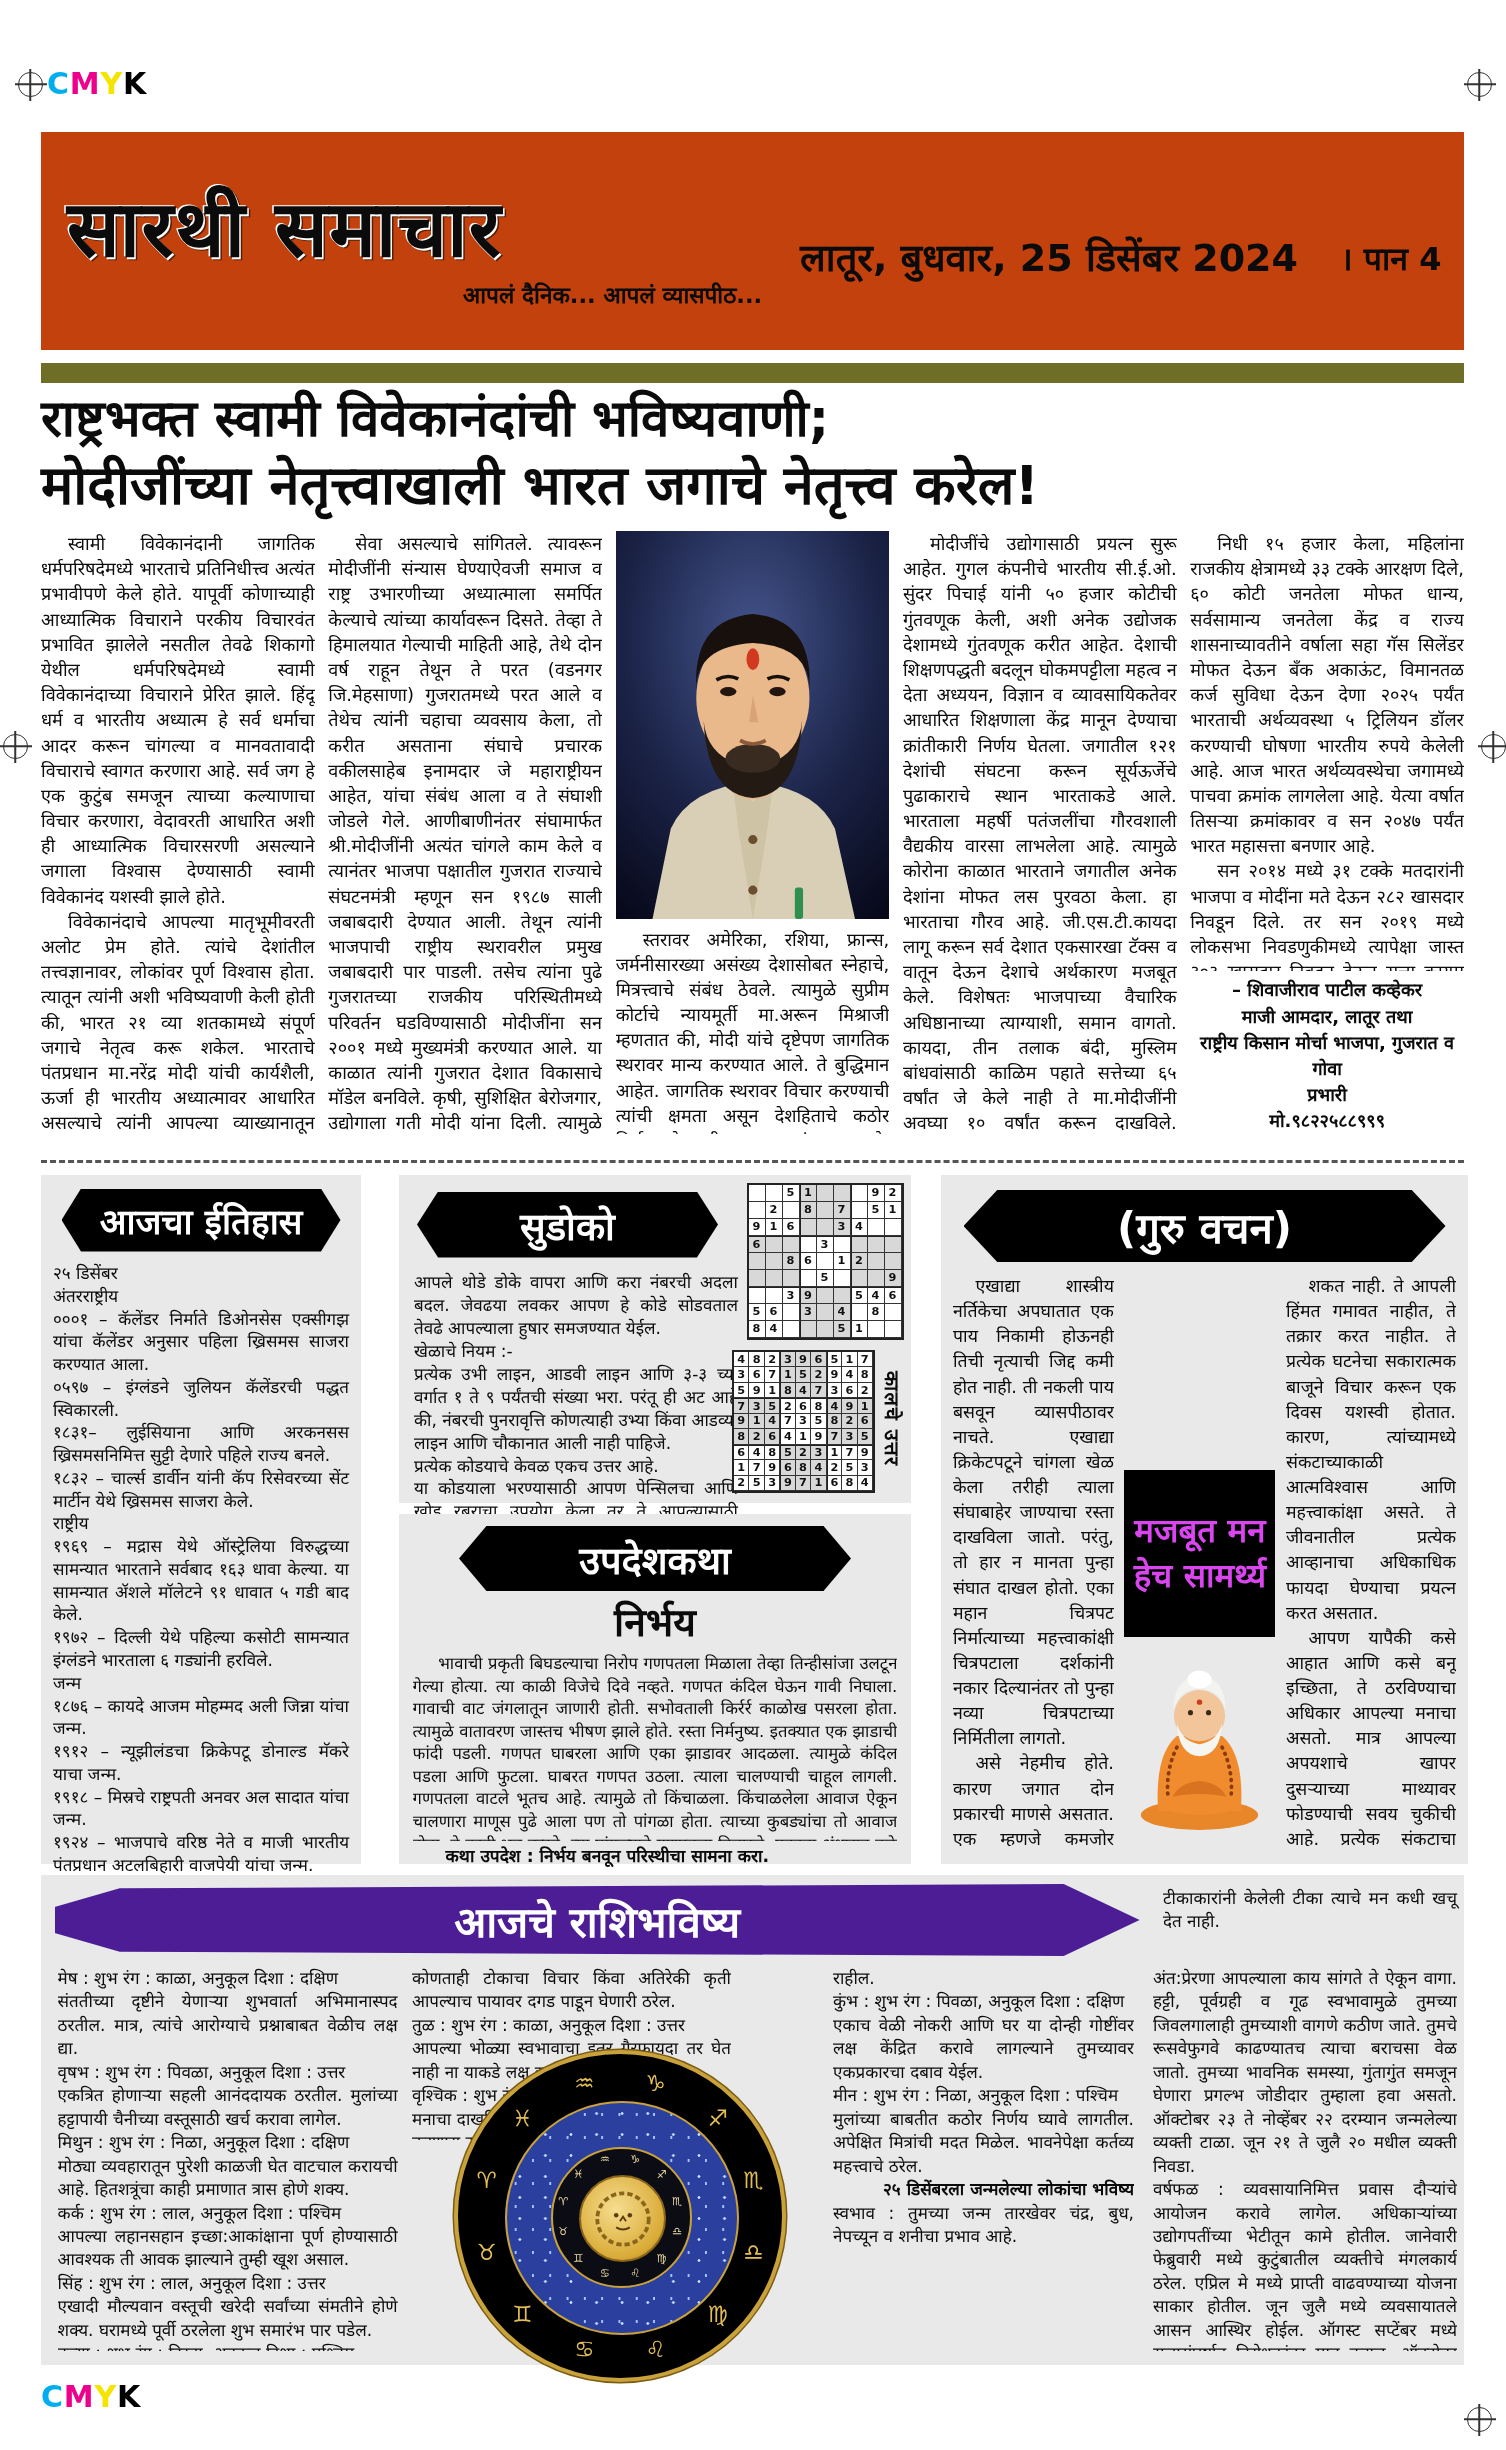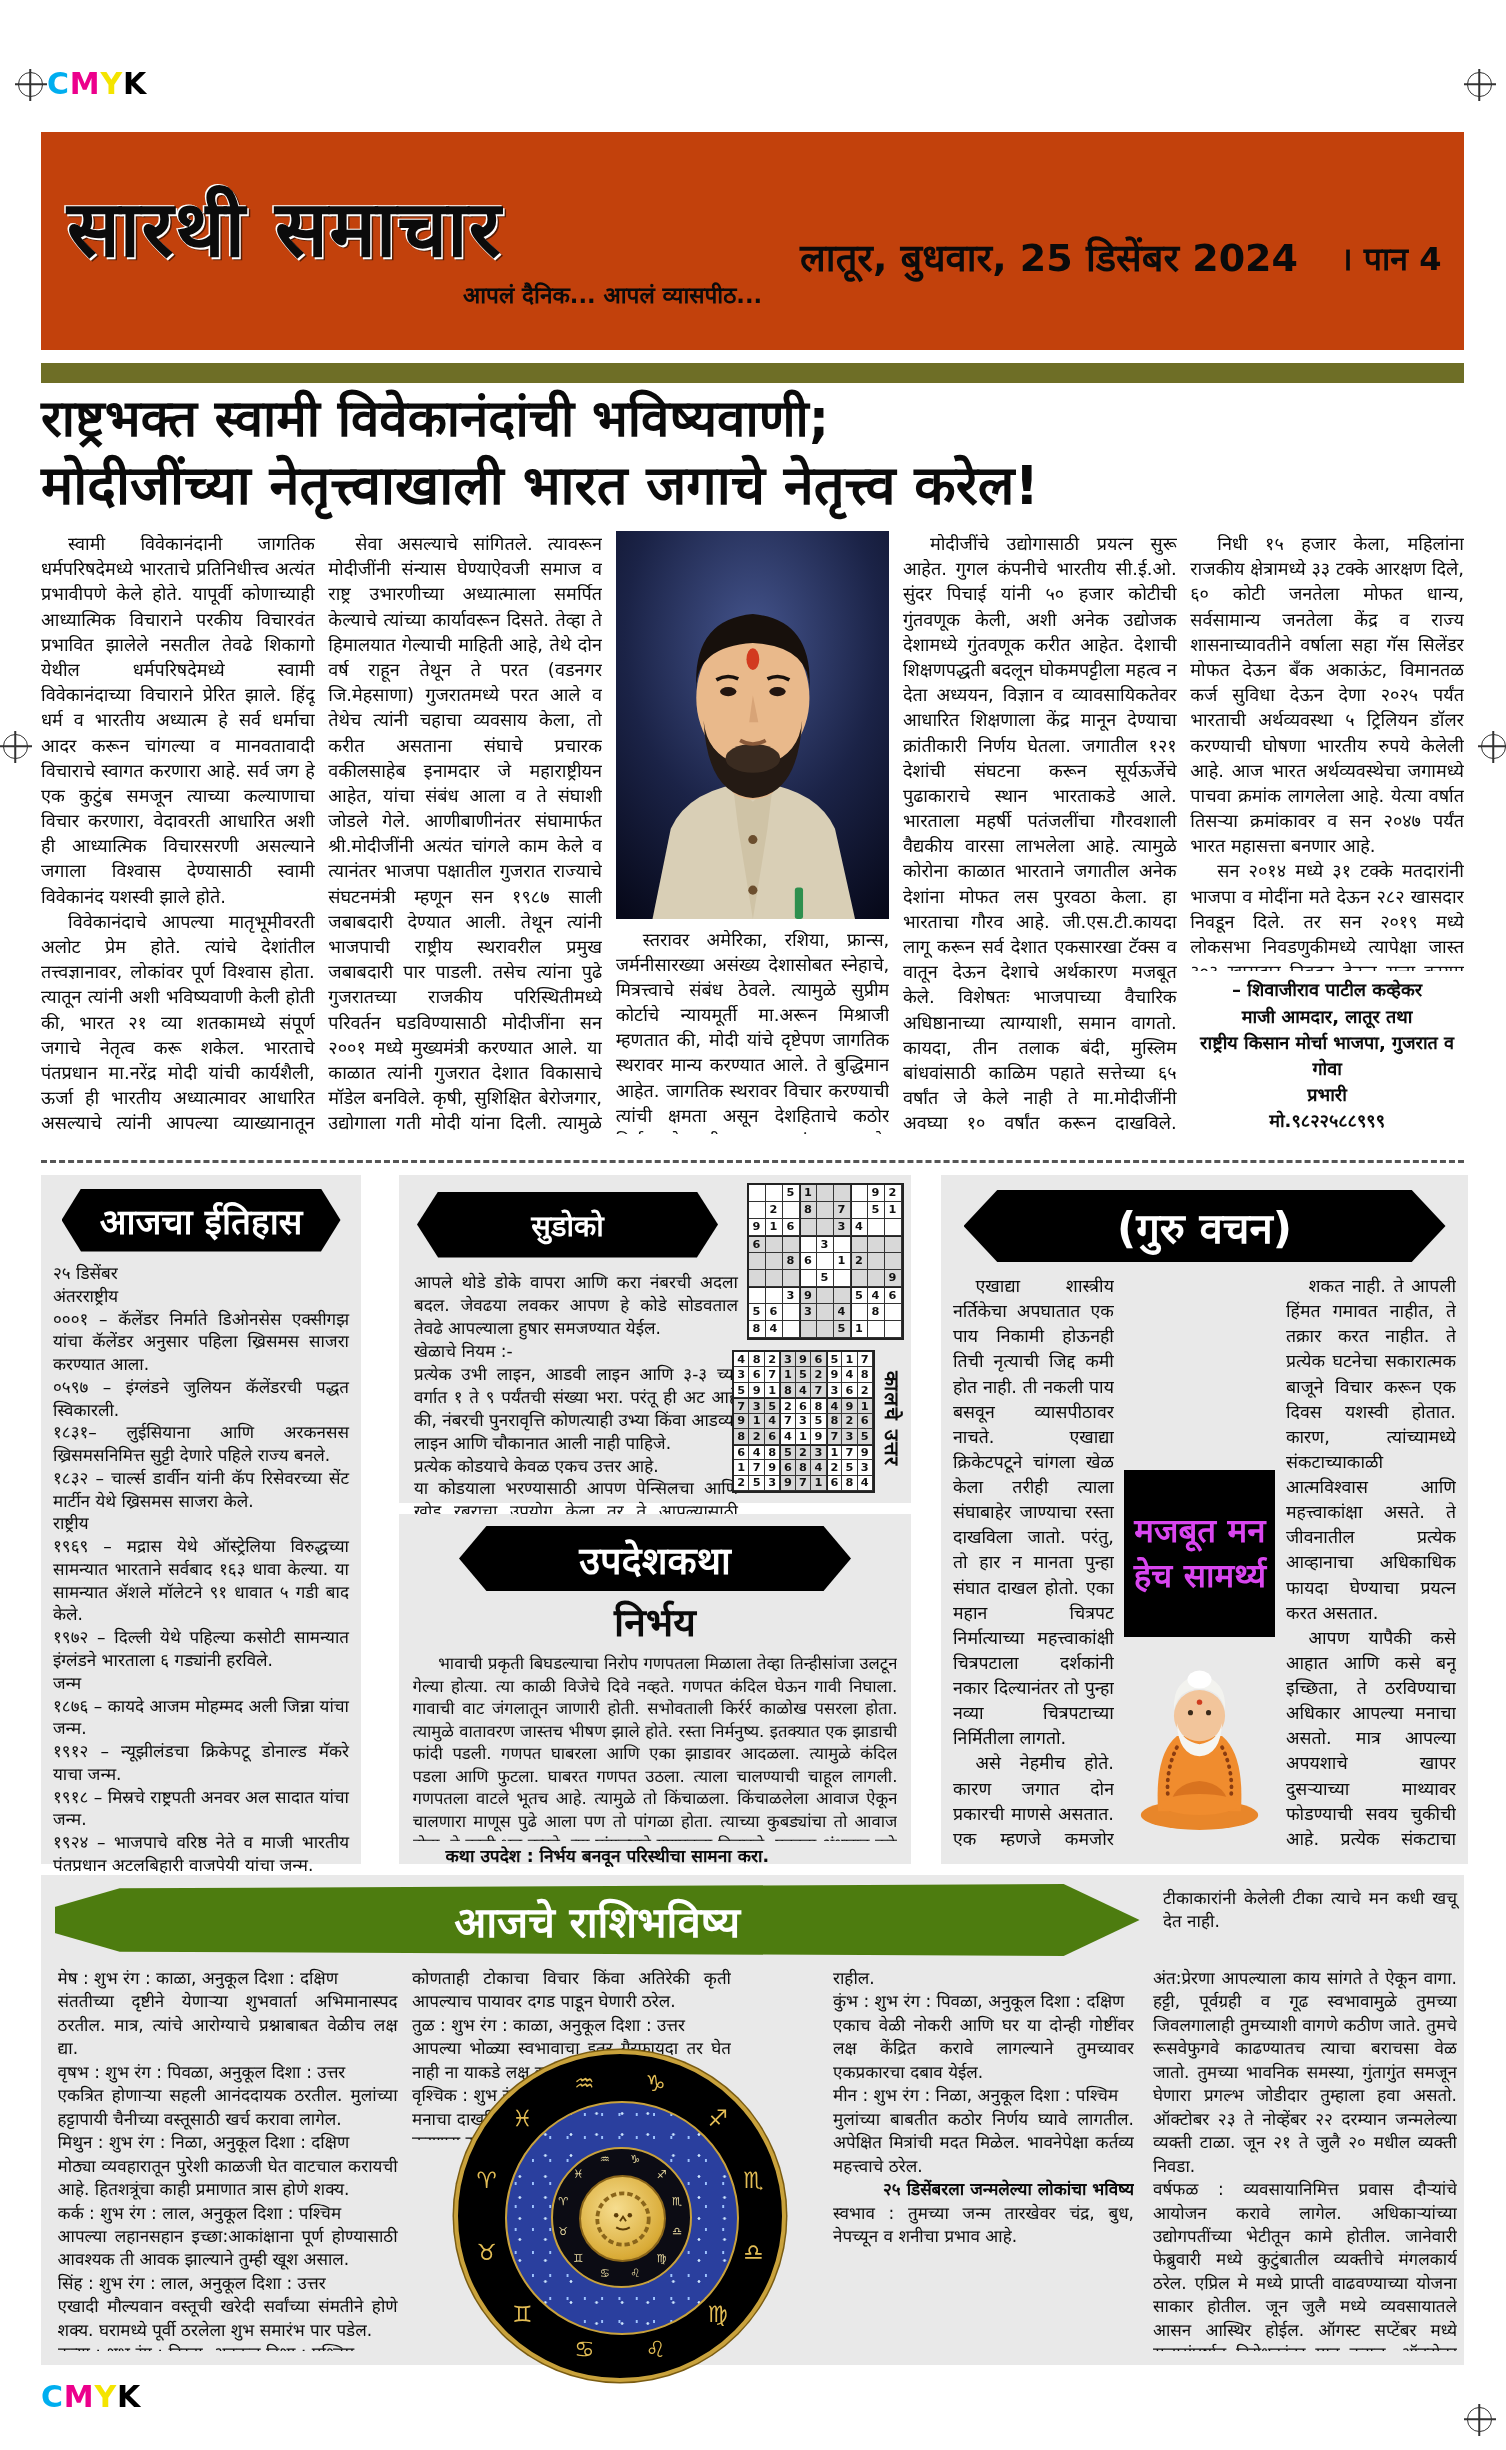--- a/index.html
+++ b/index.html
@@ -38,21 +38,21 @@
   .graybox{background:#e9e9e9;}
   .banner{background:#000;color:#fff;text-align:center;font-weight:900;
           clip-path:polygon(7% 0,93% 0,100% 50%,93% 100%,7% 100%,0 50%);
           display:flex;align-items:center;justify-content:center;}
   
   .history{left:41px;top:1175px;width:320px;height:689px;padding:10.5px 12px;box-sizing:border-box;}
   .history .banner{width:279px;height:63px;margin:3px auto 10.5px;font-size:35px;}
   .hist-items .item{font-size:17px;line-height:1.34;text-align:justify;}
   
   .sudoku{left:399px;top:1175px;width:512px;height:328px;box-sizing:border-box;padding:9px;}
-  .sudoku .banner{position:absolute;left:18px;top:16.6px;width:301px;height:66px;font-size:29px;}
+  .sudoku .banner{position:absolute;left:18px;top:16.6px;width:301px;height:66px;font-size:38px;}
   .sud-text{position:absolute;left:15px;top:96px;width:324px;font-size:17px;line-height:1.35;text-align:justify;}
   .grid9{display:grid;grid-template-columns:repeat(9,1fr);grid-template-rows:repeat(9,1fr);
          background:#fff;border:2.3px solid #222;box-sizing:border-box;}
   .grid9 .cell{border-right:0.8px solid #333;border-bottom:0.8px solid #333;display:flex;
          align-items:center;justify-content:center;font-size:11.3px;font-weight:600;color:#111;}
   .grid9 .cell.sh{background:#d8d8d8;}
   .grid9 .cell.bl{border-left:1.5px solid #222;}
   .grid9 .cell.bt{border-top:1.5px solid #222;}
   .puzzle{position:absolute;right:7.5px;top:7.5px;width:157px;height:157px;}
   .solution{position:absolute;right:36px;top:175px;width:143px;height:143px;}
@@ -72,21 +72,21 @@
   .gcol{overflow:hidden;text-align:justify;font-size:17.7px;line-height:1.42;}
   .gcol .para{text-indent:22.6px;}
   .g-left{flex:0 0 32%;}
   .g-mid{flex:0 0 27%;display:flex;flex-direction:column;align-items:center;}
   .g-right{flex:1 1 auto;}
   .quotebox{width:100%;background:#000;color:#d946ef;text-align:center;font-weight:900;
             font-size:33px;line-height:1.35;padding:39px 4.5px;box-sizing:border-box;margin-top:196px;}
   .sage{width:151px;height:173px;margin-top:19.6px;}
   
   .horo{left:41px;top:1875px;width:1423px;height:490px;}
-  .horo-banner{position:absolute;left:13.6px;top:9px;width:1085px;height:72px;background:#4d7c0f;color:#fff;
+  .horo-banner{position:absolute;left:13.6px;top:9px;width:1085px;height:72px;background:#4c1d95;color:#fff;
       font-weight:900;font-size:42px;display:flex;align-items:center;justify-content:center;
       clip-path:polygon(0 32%,6% 6%,93% 0,100% 50%,93% 100%,6% 94%,0 68%);}
   .guru-cont{position:absolute;left:1122px;top:12px;width:294px;font-size:17px;line-height:1.35;text-align:justify;}
   .hcol{position:absolute;top:92px;font-size:17px;line-height:1.38;text-align:justify;overflow:hidden;}
   .hcol .item{margin:0;}
   .hcol .item.hl{font-weight:800;text-align:right;text-indent:0;}
   .hc1{left:16.6px;width:340px;height:384px;}
   .hc2{left:371px;width:319px;height:173px;}
   .hc3{left:792px;width:301px;height:384px;}
   .hc4{left:1112px;width:304px;height:384px;}

